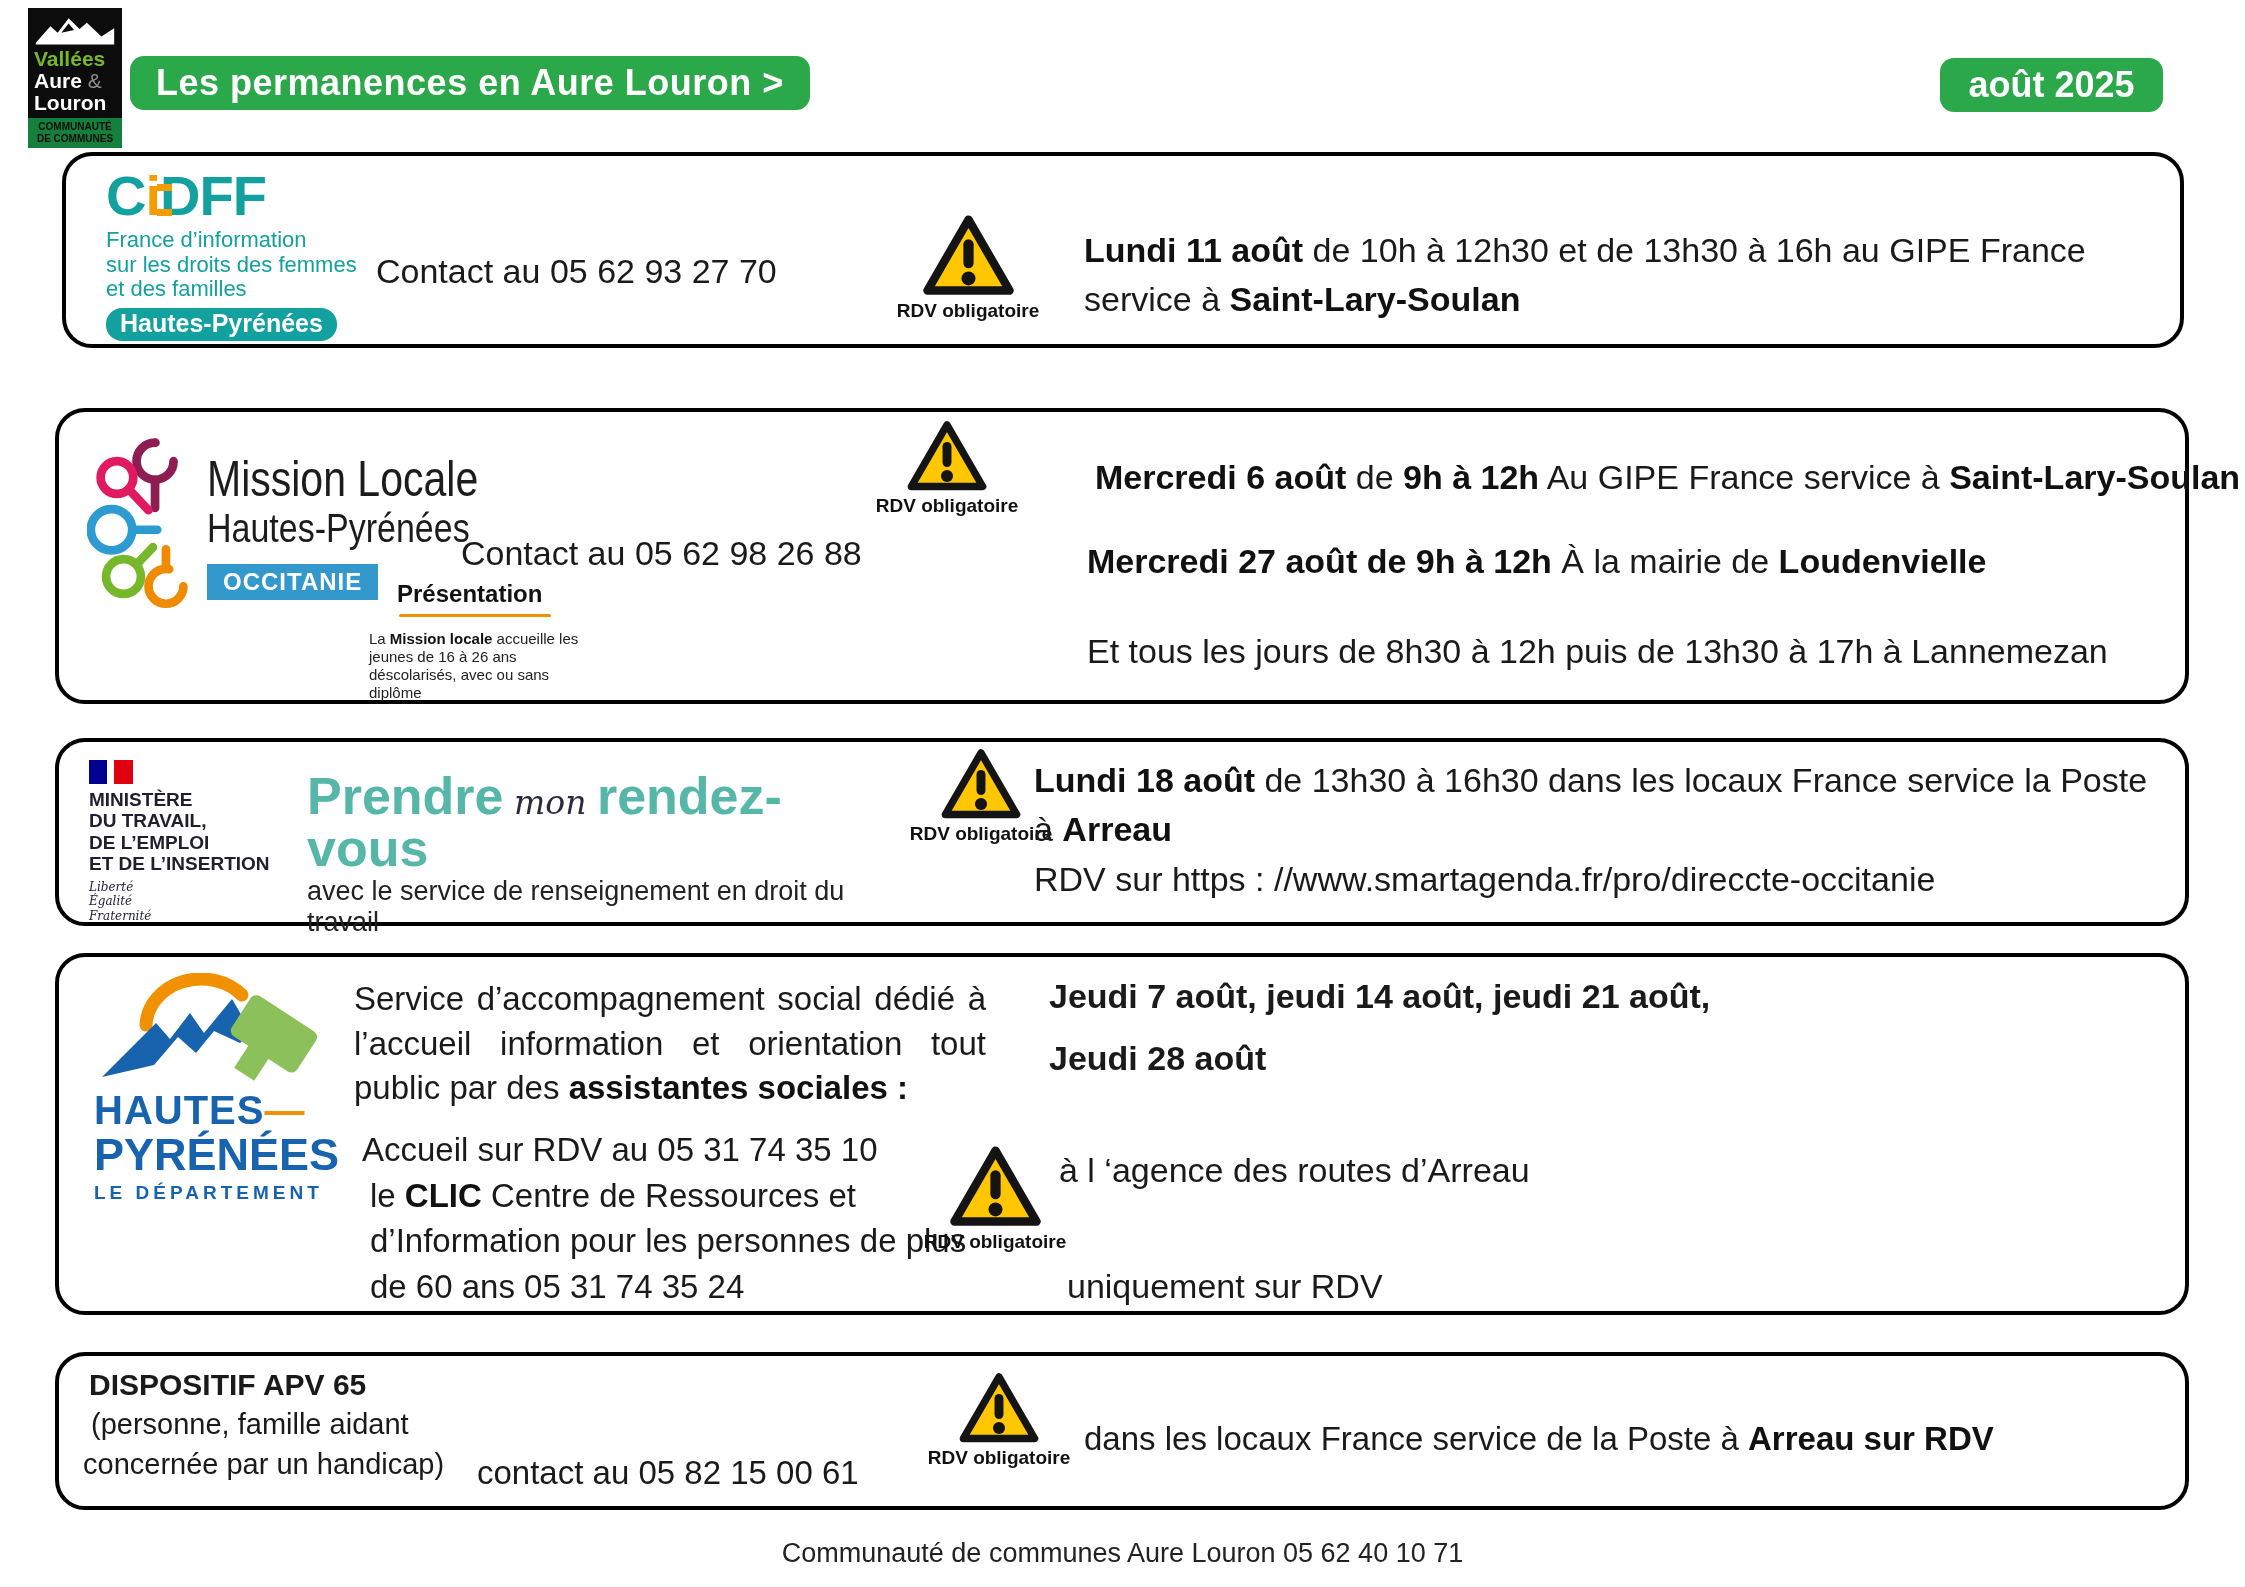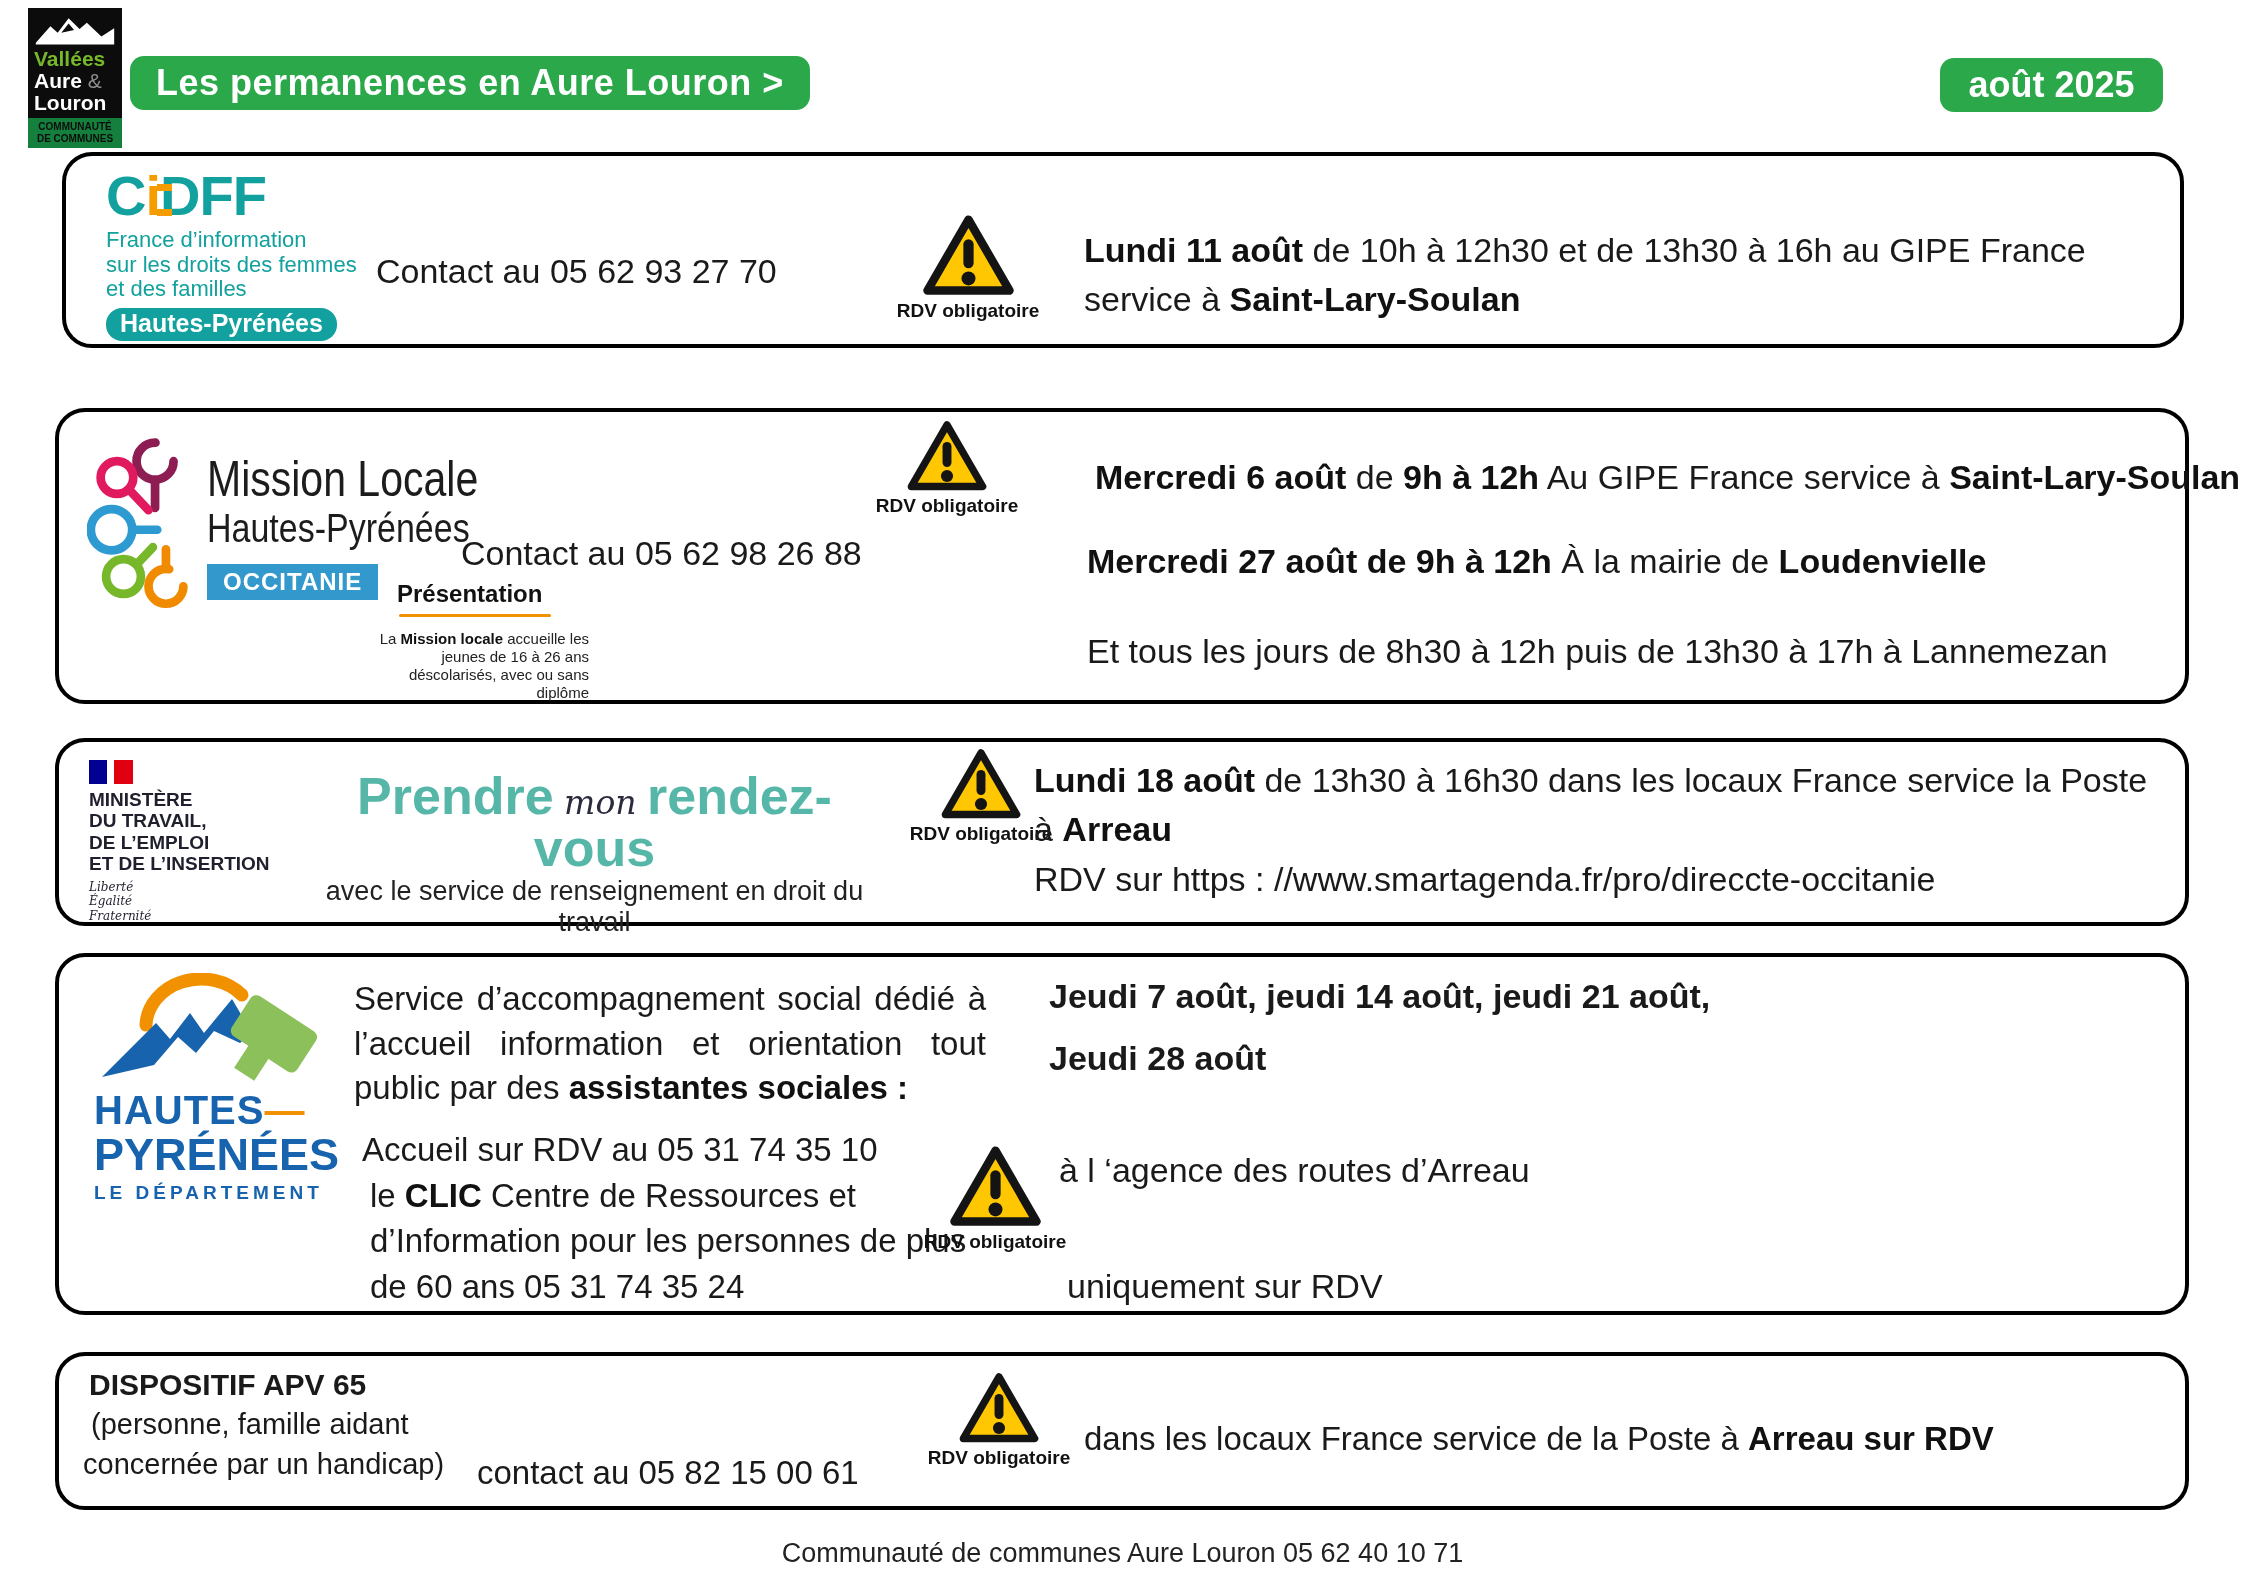--- a/index.html
+++ b/index.html
@@ -54,36 +54,36 @@
 
   
   .ml-circles{left:28px;top:22px;}
   .ml-name1{left:148px;top:38px;font-size:50px;color:#1c1c1c;transform:scaleX(.82);transform-origin:left;white-space:nowrap;}
   .ml-name2{left:148px;top:94px;font-size:40px;color:#1c1c1c;transform:scaleX(.85);transform-origin:left;white-space:nowrap;}
   .ml-occ{left:148px;top:152px;background:#3399cc;color:#fff;font-size:24px;font-weight:700;
           letter-spacing:1px;padding:4px 16px;}
   .ml-contact{left:402px;top:122px;font-size:34px;}
   .ml-pres{left:338px;top:168px;font-size:24px;font-weight:700;color:#111;}
   .ml-underline{left:340px;top:202px;width:152px;height:3px;background:#f29100;border-radius:2px;}
-  .ml-ptext{left:310px;top:218px;width:220px;font-size:15px;line-height:1.2;text-align:right;color:#222;}
+  .ml-ptext{left:310px;top:218px;width:220px;font-size:15px;line-height:1.2;text-align:left;color:#222;}
   .ml-warn{left:808px;top:8px;}
   .ml-s1{left:1028px;top:38px;font-size:34px;white-space:nowrap;}
   .ml-s2{left:1028px;top:130px;font-size:34px;white-space:nowrap;}
   .ml-s3{left:1028px;top:220px;font-size:34px;white-space:nowrap;}
 
   
   .min-logo{left:30px;top:18px;}
   .min-flag{display:flex;width:44px;height:24px;margin-bottom:5px;}
   .min-flag .b{width:18px;background:#000091;}
   .min-flag .w{width:7px;background:#fff;}
   .min-flag .r{width:19px;background:#e1000f;}
   .min-lines{font-size:19px;font-weight:700;line-height:1.12;color:#1f1f2e;}
   .min-motto{margin-top:6px;font-size:12px;font-style:italic;line-height:1.2;color:#1f1f2e;
              font-family:"DejaVu Serif",serif;}
-  .dt-head{left:248px;top:28px;width:575px;text-align:center;}
+  .dt-head{left:248px;top:28px;width:575px;text-align:left;}
   .dt-h1{font-size:52px;font-weight:700;color:#56b7a8;line-height:1;}
   .dt-mon{font-size:33px;font-weight:400;font-style:italic;color:#2b2b3e;font-family:"DejaVu Serif",serif;}
   .dt-sub{font-size:27px;color:#222;margin-top:2px;}
   .dt-line{width:212px;height:3px;background:#8083c6;margin:16px auto 0;}
   .dt-warn{left:842px;top:6px;}
   .dt-sched{left:975px;top:14px;width:1120px;font-size:34px;line-height:1.45;}
   .dt-url{margin-top:4px;}
 
   
   .dep-logo{left:35px;top:16px;width:260px;}

